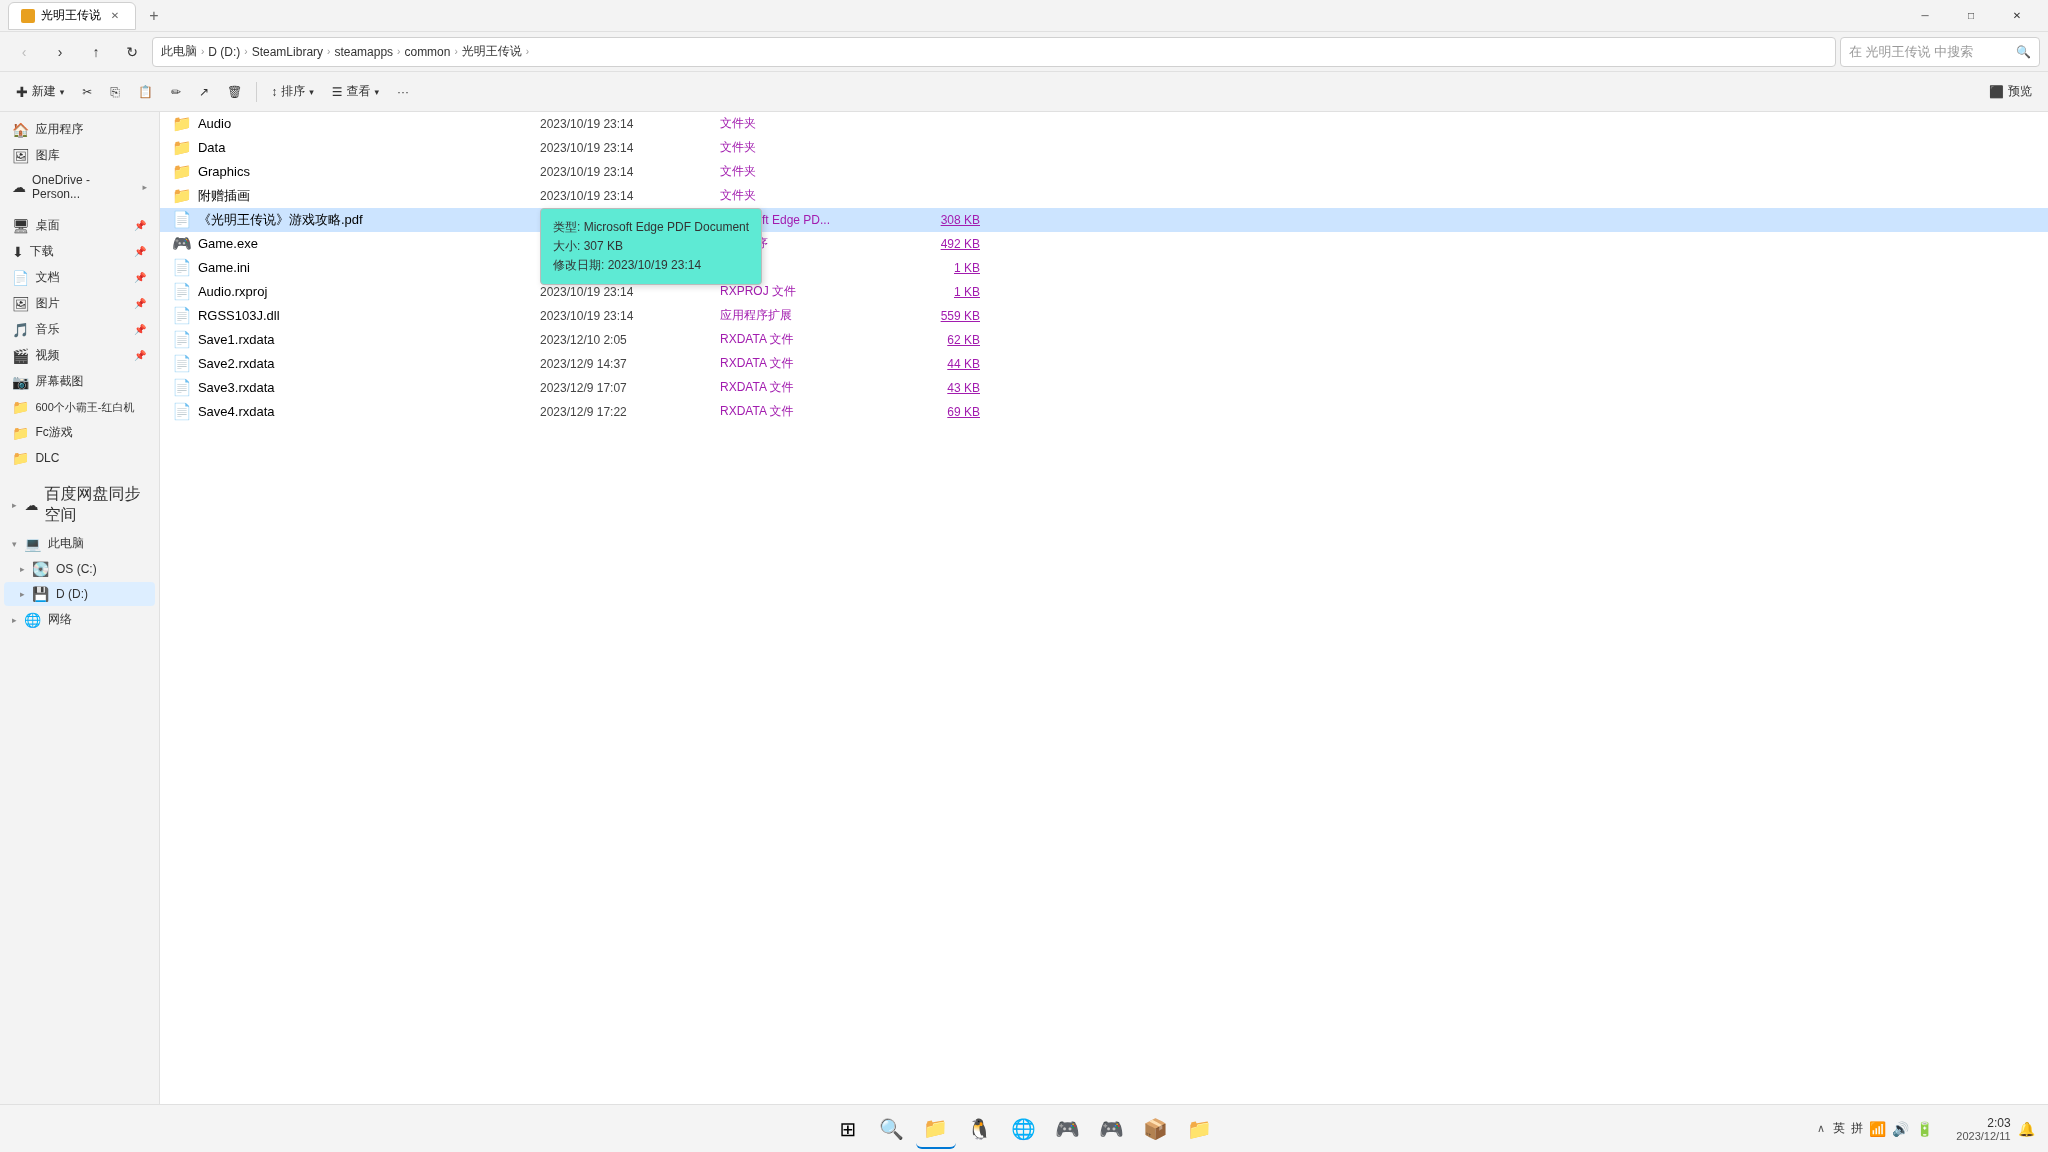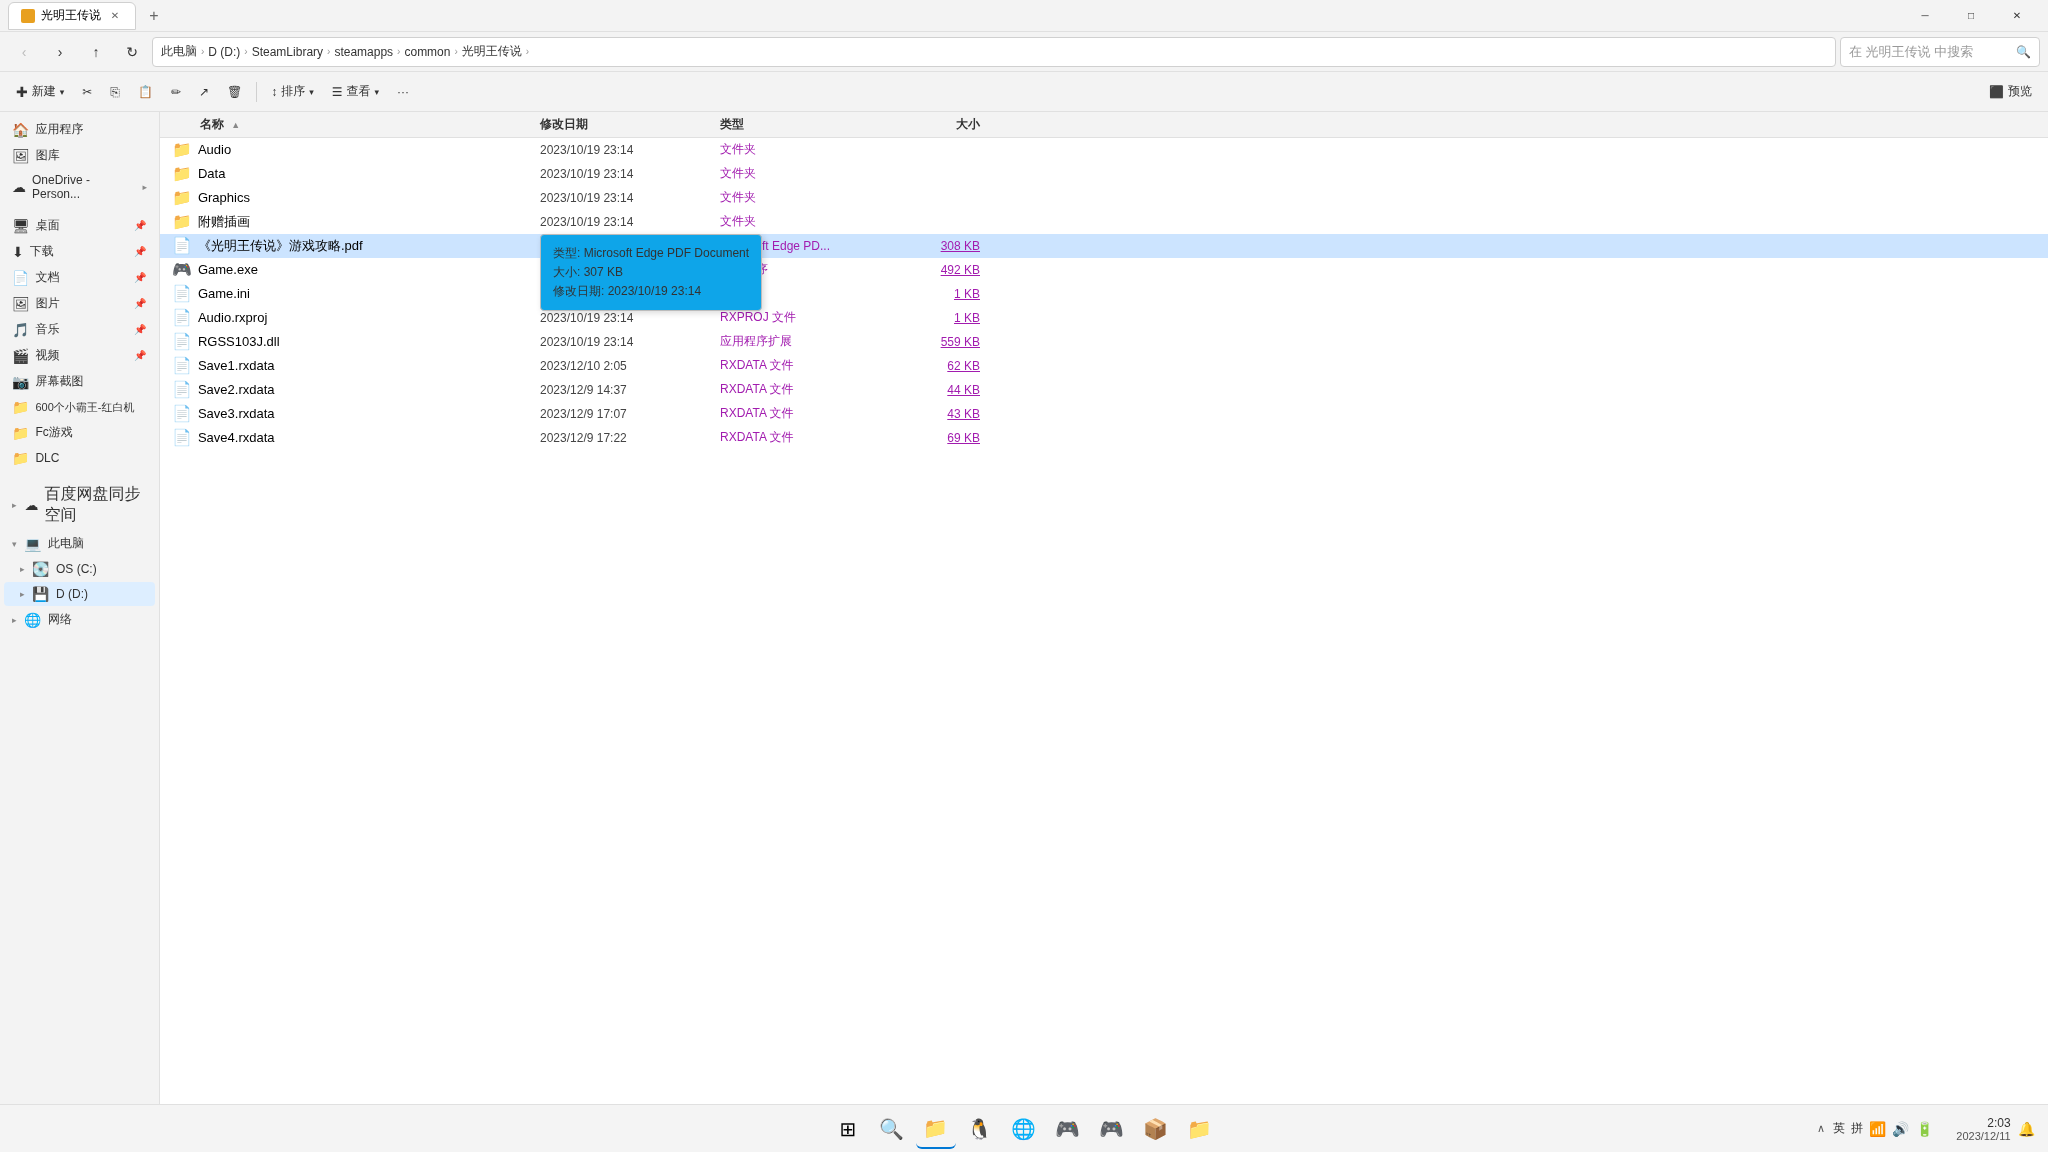--- a/index.html
+++ b/index.html
@@ -107,21 +107,21 @@
     .file-icon { font-size: 16px; flex-shrink: 0; }
     .folder-icon { color: #e8c84a; }
     .file-icon-generic { color: #999; }
     .file-row .col-date { width: 180px; font-size: 12px; color: #444; }
     .file-row .col-type { width: 180px; font-size: 12px; color: #a21caf; }
     .file-row .col-size { width: 100px; font-size: 12px; color: #a21caf; text-align: right; padding-right: 20px; text-decoration: underline; }
 
     
     .tooltip-box {
       position: absolute; left: 380px; top: 0;
-      background: #0ea5e9; border: 1px solid #bbb; border-radius: 4px;
+      background: #5eead4; border: 1px solid #bbb; border-radius: 4px;
       padding: 8px 12px; font-size: 12px; color: #333; z-index: 100;
       box-shadow: 2px 2px 6px rgba(0,0,0,0.15); min-width: 220px; white-space: nowrap;
     }
     .tooltip-row { margin: 2px 0; }
 
     
     .preview-pane {
       width: 300px; background: #f8f8f8; border-left: 1px solid #e0e0e0;
       display: flex; align-items: center; justify-content: center;
       color: #888; font-size: 13px;
@@ -331,35 +331,20 @@
     </div>
     <div class="sidebar-item">
       <span style="font-size:9px;color:#888;margin-right:2px;">▸</span>
       <span class="sidebar-icon">🌐</span>
       <span>网络</span>
     </div>
   </div>
 
   <div class="file-area">
 
-    <div class="file-table-header">
-      <div class="col-name">
-        <span>名称</span>
-        <span class="col-sort-arrow">▲</span>
-      </div>
-      <div class="col-date">
-        <span>修改日期</span>
-      </div>
-      <div class="col-type">
-        <span>类型</span>
-      </div>
-      <div class="col-size">
-        <span>大小</span>
-      </div>
-    </div>
 
     <div class="file-list">
 
       <div class="file-row">
         <div class="col-name">
           <span class="file-icon folder-icon">📁</span>
           <span>Audio</span>
         </div>
         <div class="col-date">2023/10/19 23:14</div>
         <div class="col-type">文件夹</div>

